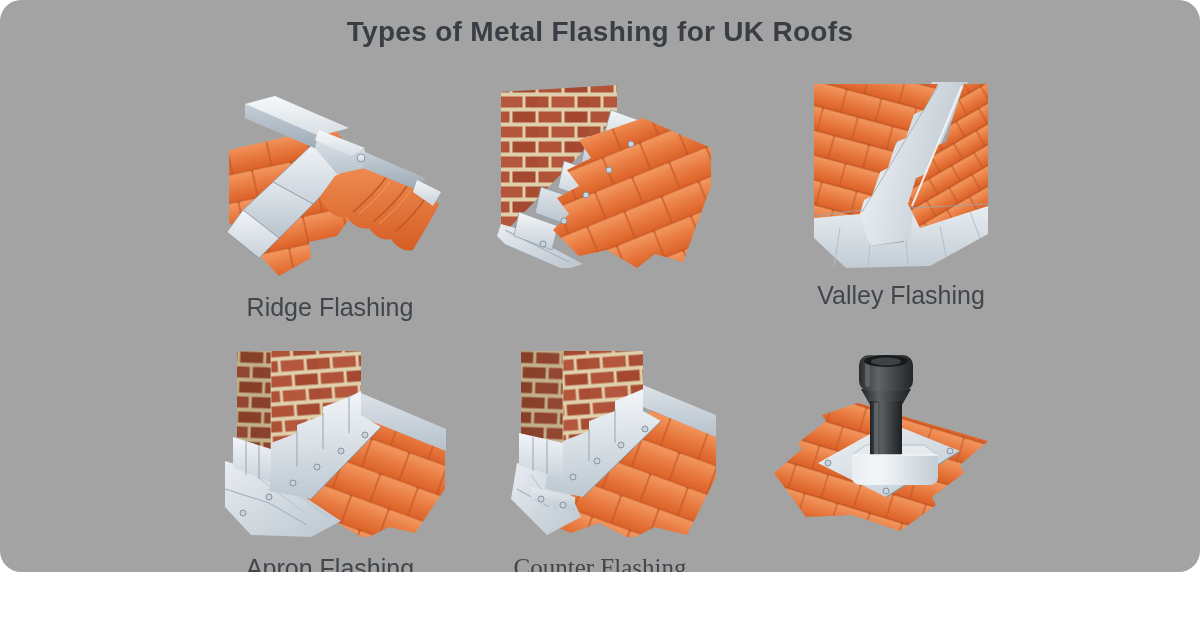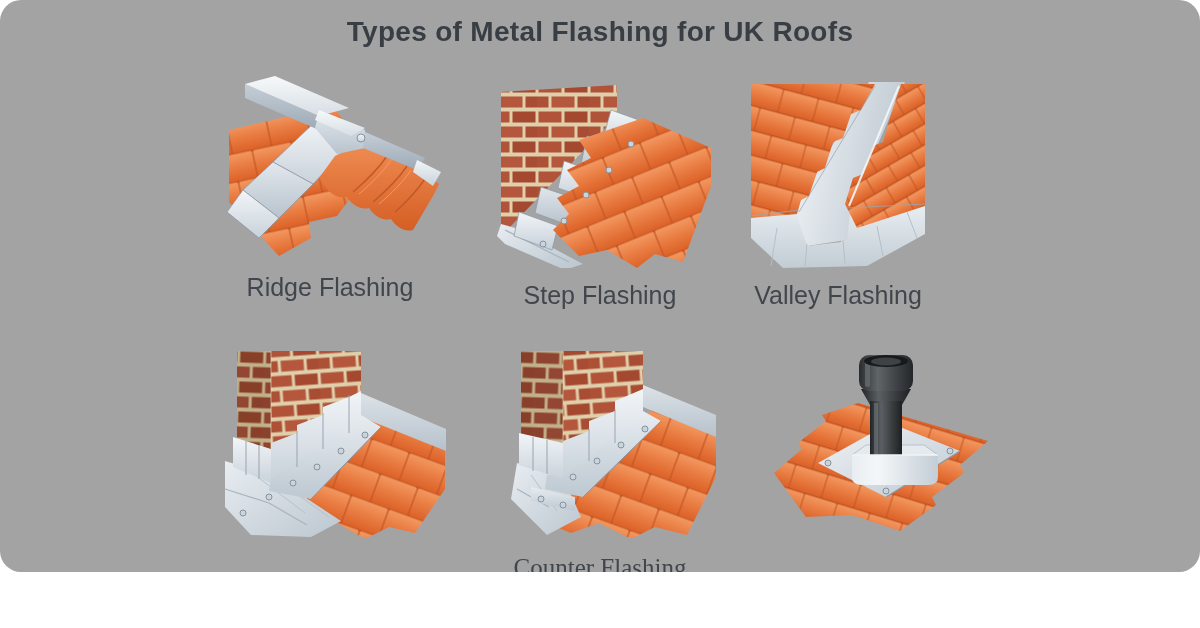--- a/index.html
+++ b/index.html
@@ -5,23 +5,23 @@
   html,body{margin:0;padding:0;background:#ffffff;}
   .canvas{position:relative;width:1200px;height:572px;background:#a3a3a3;overflow:hidden;
           font-family:"Liberation Sans","DejaVu Sans",sans-serif;border-radius:21px;}
   .title{position:absolute;top:16px;left:0;width:100%;text-align:center;
          font-size:28px;font-weight:bold;color:#393E44;letter-spacing:.3px;}
   .cell{position:absolute;width:250px;}
   .art{height:188px;display:flex;align-items:flex-end;justify-content:center;}
   .art svg{display:block;}
   .caption{text-align:center;font-size:25px;color:#41464C;margin-top:13px;white-space:nowrap;}
   .row2 .caption{margin-top:17px;}
-  #cell-ridge{left:205px;top:72px;}
+  #cell-ridge{left:205px;top:92px;}
   #cell-step{left:475px;top:80px;}
-  #cell-valley{left:713px;top:80px;}
+  #cell-valley{left:776px;top:80px;}
   #cell-apron{left:205px;top:349px;}
   #cell-counter{left:475px;top:349px;font-family:Liberation Serif, serif;}
   #cell-vent{left:752px;top:349px;}
 </style>
 </head>
 <body>
 
 <div class="canvas">
   <div class="title">Types of Metal Flashing for UK Roofs</div>
 
@@ -148,21 +148,20 @@
         </g>
         <g>
           <circle cx="146" cy="64" r="3" fill="#CBD4DB" stroke="#8593A0"></circle>
           <circle cx="124" cy="90" r="3" fill="#CBD4DB" stroke="#8593A0"></circle>
           <circle cx="101" cy="115" r="3" fill="#CBD4DB" stroke="#8593A0"></circle>
           <circle cx="79" cy="141" r="3" fill="#CBD4DB" stroke="#8593A0"></circle>
           <circle cx="58" cy="164" r="3" fill="#CBD4DB" stroke="#8593A0"></circle>
         </g>
       </svg>
     </div>
-    <div class="caption">Step Flashing</div>
   </div>
 
   <div class="cell row1" id="cell-valley">
     <div class="art">
       <svg width="178" height="188" viewBox="0 0 178 188">
         <defs>
           <linearGradient id="v-tg" x1="0" y1="0" x2="0" y2="1">
             <stop offset="0" stop-color="#F2975F"></stop>
               <stop offset=".5" stop-color="#E87B41"></stop>
               <stop offset="1" stop-color="#DC6228"></stop>
@@ -286,20 +285,21 @@
         <g>
           <circle cx="152" cy="86" r="3" fill="#CBD4DB" stroke="#8593A0"></circle>
           <circle cx="128" cy="102" r="3" fill="#CBD4DB" stroke="#8593A0"></circle>
           <circle cx="104" cy="118" r="3" fill="#CBD4DB" stroke="#8593A0"></circle>
           <circle cx="80" cy="134" r="3" fill="#CBD4DB" stroke="#8593A0"></circle>
           <circle cx="56" cy="148" r="3" fill="#CBD4DB" stroke="#8593A0"></circle>
           <circle cx="30" cy="164" r="3" fill="#CBD4DB" stroke="#8593A0"></circle>
         </g>
       </svg>
     </div>
+    <div class="caption">Apron Flashing</div>
   </div>
 
   <div class="cell row2" id="cell-counter">
     <div class="art">
       <svg width="235" height="188" viewBox="0 0 235 188">
         <defs>
           <linearGradient id="c-tg" x1="0" y1="0" x2="0" y2="1">
             <stop offset="0" stop-color="#F2975F"></stop>
               <stop offset=".5" stop-color="#E87B41"></stop>
               <stop offset="1" stop-color="#DC6228"></stop>

